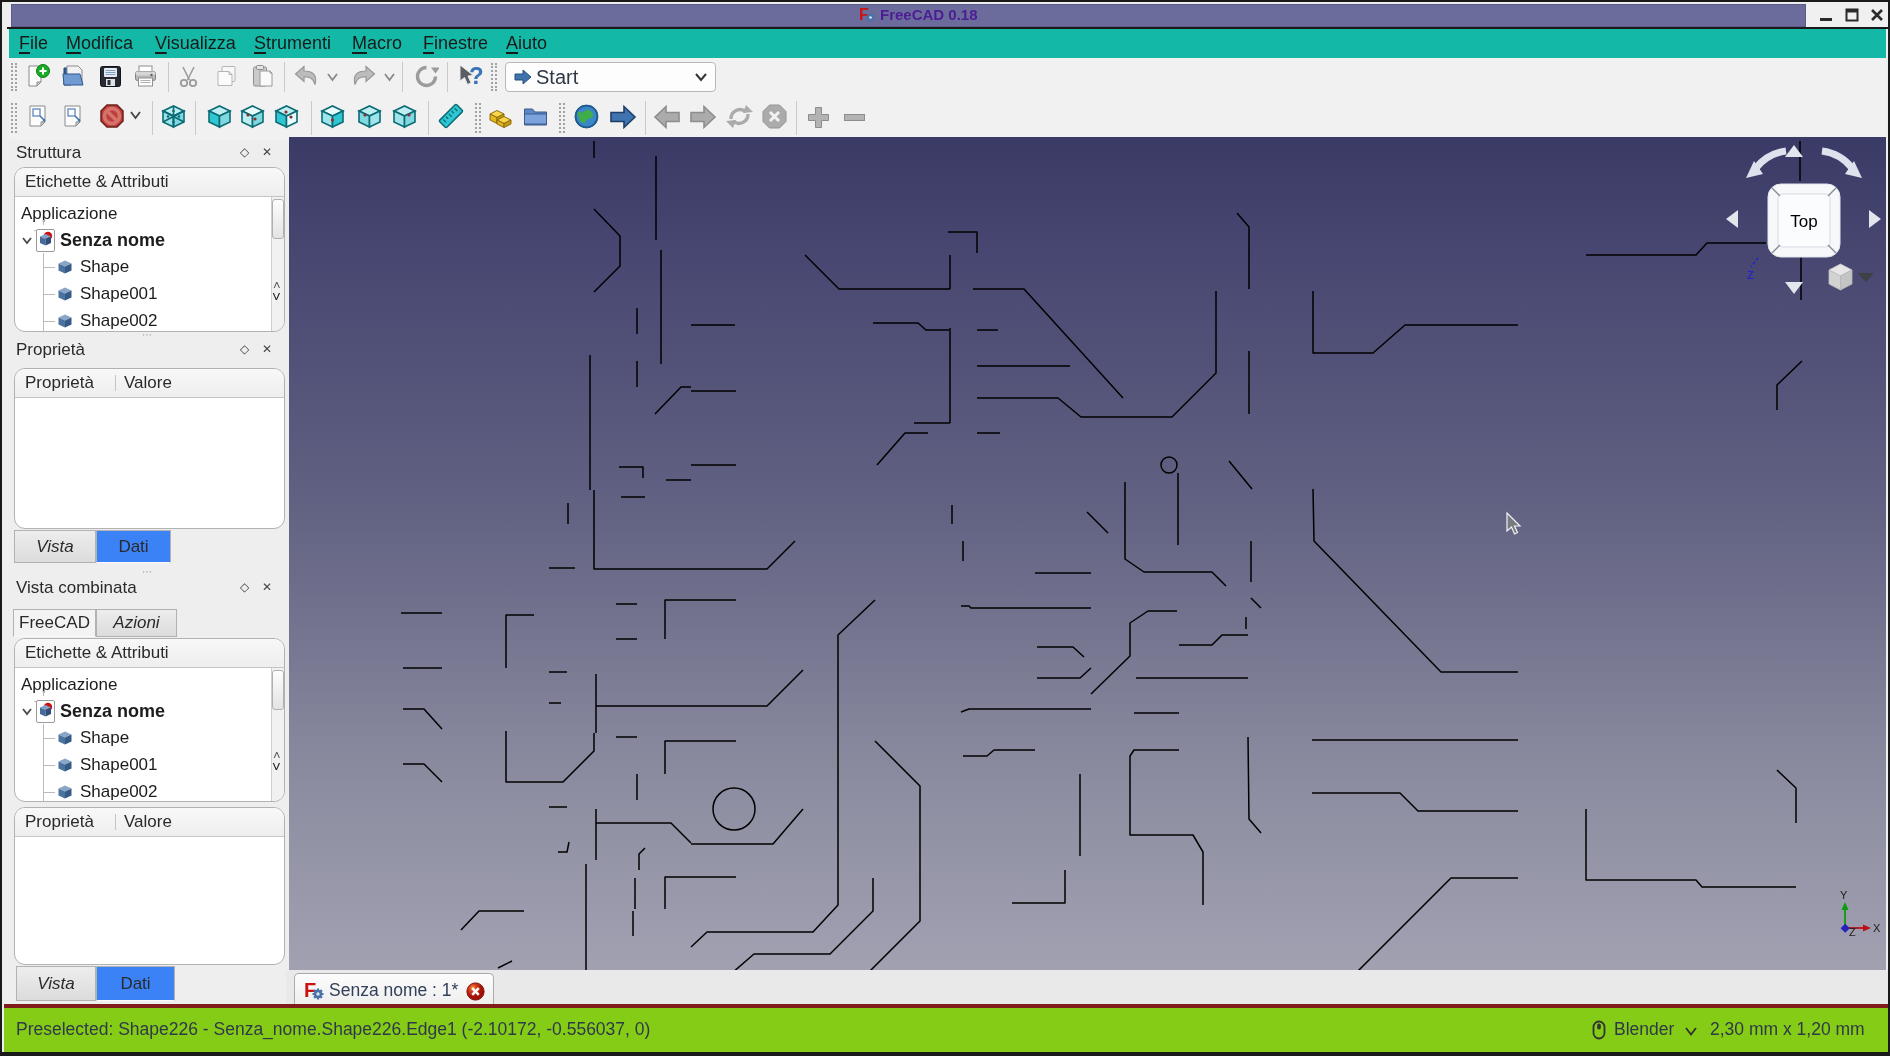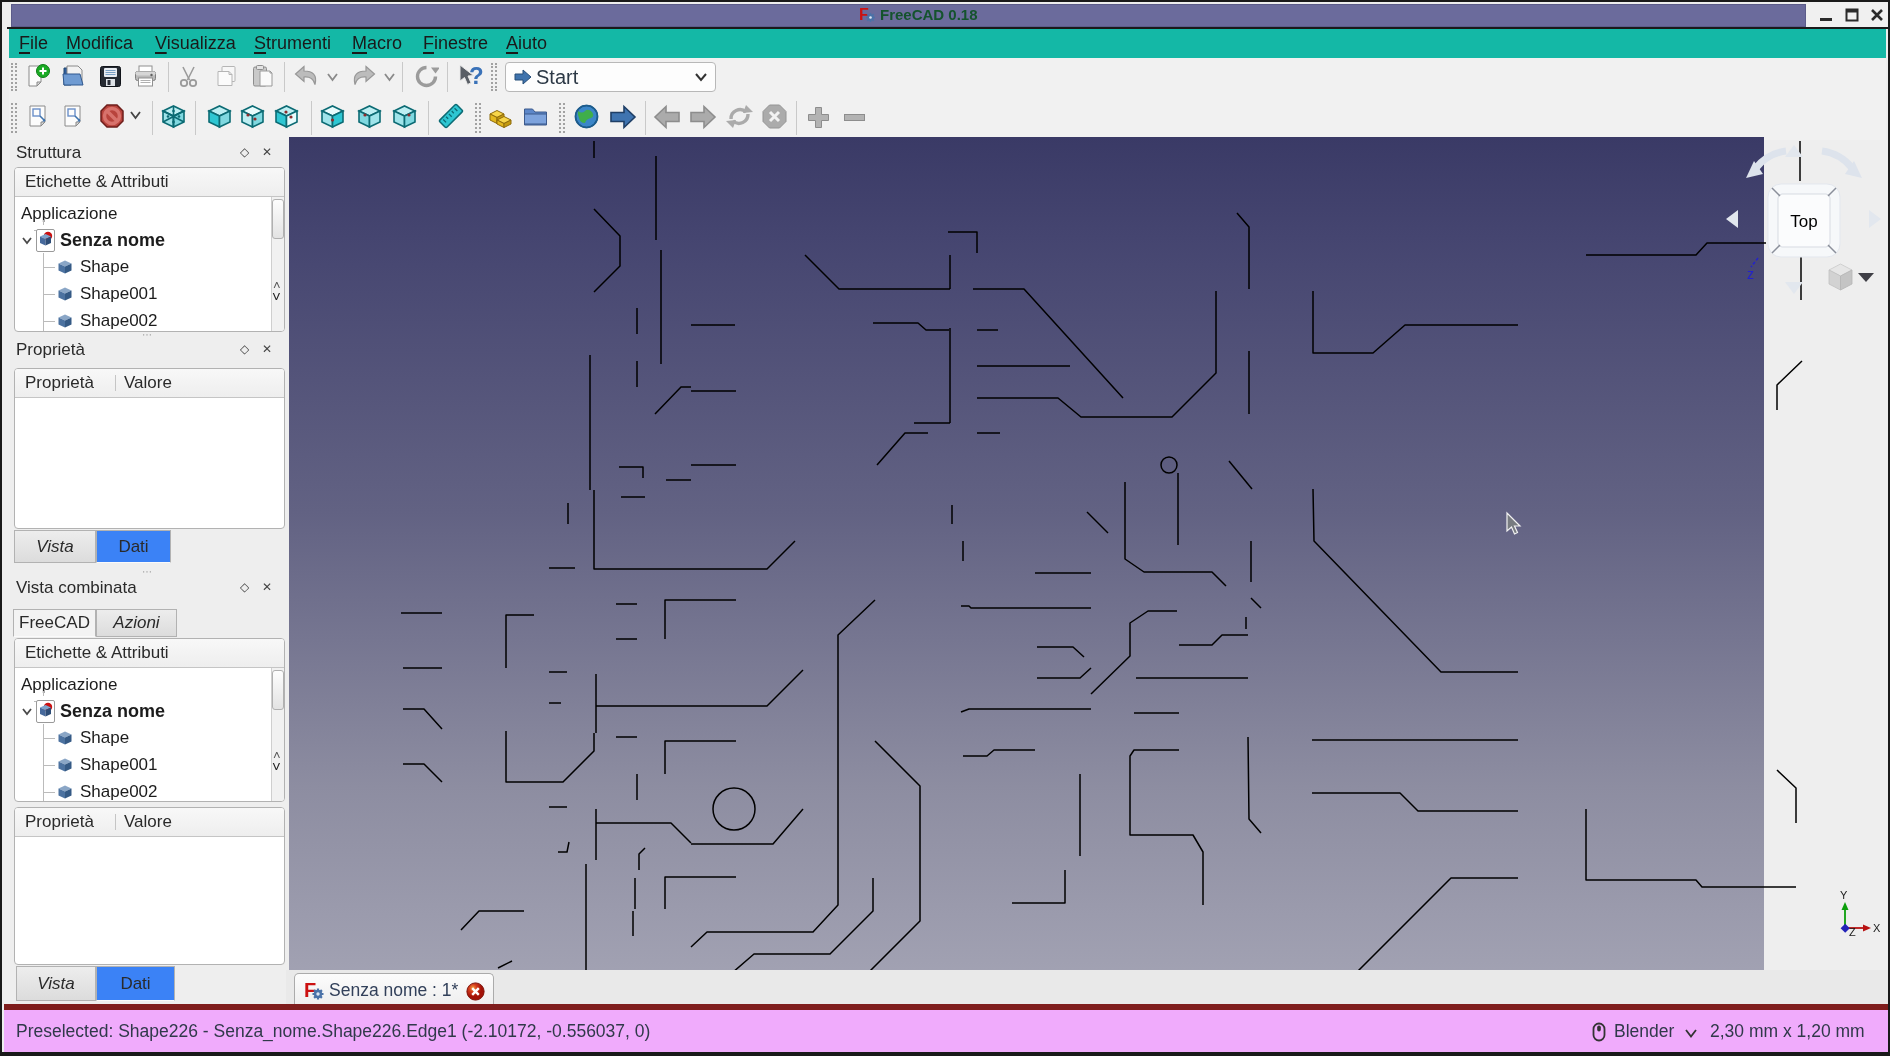--- a/index.html
+++ b/index.html
@@ -1,51 +1,51 @@
 <!DOCTYPE html>
 <html><head><meta charset="utf-8"><title>FreeCAD 0.18</title>
 <style>
 html,body{margin:0;padding:0;background:#000}
 #win{position:relative;width:1890px;height:1056px;background:#eeeeee;font-family:"Liberation Sans",sans-serif;overflow:hidden;box-sizing:border-box;border-left:2px solid #1a1a1a;border-right:2px solid #1a1a1a}
 .abs{position:absolute}
 
 #topborder{left:0;top:0;width:1890px;height:2px;background:#1a1a1a}
 #titlebar{left:9px;top:4px;width:1793px;height:21px;background:#6b6b9c;border:1px solid #5c5c8a}
-#titletxt{left:878px;top:6px;height:18px;font-size:15px;font-weight:bold;color:#14532d;line-height:18px}
+#titletxt{left:878px;top:6px;height:18px;font-size:15px;font-weight:bold;color:#4c1d95;line-height:18px}
 #winbtns{left:1804px;top:2px;width:84px;height:25px;background:#f0f0f0}
 #frameline{left:5px;top:27px;width:1881px;height:2px;background:#1a1a1a}
 
 #menubar{left:7px;top:29px;width:1877px;height:29px;background:#14b8a6}
 .mi{position:absolute;top:0;height:29px;line-height:29px;font-size:18px;color:#1a1a1a}
 .mi u{text-decoration-thickness:1.5px;text-underline-offset:3px}
 
 #tb1{left:7px;top:58px;width:1877px;height:37px;background:#f1f1f1}
 #tb2{left:7px;top:95px;width:1877px;height:45px;background:#f1f1f1}
 .sep{position:absolute;width:1px;background:#c9c9c9}
 .ticon{position:absolute}
 
 #combo{left:503px;top:62px;width:209px;height:28px;background:#fdfdfd;border:1px solid #b8b8b8;border-radius:4px}
 
 .docktitle{position:absolute;font-size:17px;color:#2a2a2a;height:20px;line-height:20px}
 .dockbtn{position:absolute;color:#444;font-size:12px}
-.whitebox{position:absolute;background:#ffffff;border:1px solid #b2b2b2;border-radius:4px}
+.whitebox{position:absolute;background:#ffffff;border:1px solid #b2b2b2;border-radius:11px}
 .hdrrow{position:absolute;left:0;top:0;right:0;height:28px;background:linear-gradient(#f8f8f8,#eeeeee);border-bottom:1px solid #c5c5c5;font-size:17px;color:#2a2a2a;line-height:28px}
 .treerow{position:absolute;font-size:17px;color:#1c1c1c;height:22px;line-height:22px;white-space:nowrap}
 .tab{position:absolute;font-size:17px;color:#2a2a2a;text-align:center;border:1px solid #b2b2b2;box-sizing:border-box}
 .tabsel{background:#3b82f6;border-bottom:1px solid #fafafa}
 .tabuns{background:linear-gradient(#ededed,#dcdcdc);font-style:italic;}
 .sb{position:absolute;background:#f1f1f1;border-left:1px solid #cfcfcf}
 .sbthumb{position:absolute;background:linear-gradient(#fdfdfd,#e3e3e3);border:1px solid #b0b0b0;border-radius:3px}
 .chev{position:absolute;font-size:13px;color:#555;line-height:10px}
 
-#view{left:287px;top:137px;width:1475px;height:833px;background:linear-gradient(#3a3a66,#454570 12%,#626283 45%,#8d8da1 78%,#a1a1b2)}
+#view{left:287px;top:137px;width:1597px;height:833px;background:linear-gradient(#3a3a66,#454570 12%,#626283 45%,#8d8da1 78%,#a1a1b2)}
 
 #tabbar{left:284px;top:970px;width:1604px;height:38px;background:#e9e9e9}
 #mditab{position:absolute;left:292px;top:973px;width:200px;height:35px;background:linear-gradient(#fcfcfc,#ededed);border:1px solid #ababab;border-bottom:none;border-radius:5px 5px 0 0;box-sizing:border-box}
-#statusbar{left:2px;top:1004px;width:1886px;height:44px;background:#f0abfc;border-top:6px solid #7f1d1d}
+#statusbar{left:2px;top:1004px;width:1886px;height:44px;background:#84cc16;border-top:4px solid #7f1d1d}
 #botborder{left:0;top:1052px;width:1890px;height:4px;background:#1a1a1a}
 .stxt{position:absolute;font-size:17.5px;color:#30394a}
 </style></head>
 <body>
 <div id="win">
   <div class="abs" id="topborder"></div>
   <div class="abs" id="titlebar"></div>
   <div class="abs" id="winbtns"></div>
   <div class="abs" id="titletxt">FreeCAD 0.18</div>
   <svg class="abs" style="left:857px;top:6px" width="17" height="17" viewBox="0 0 17 17">

